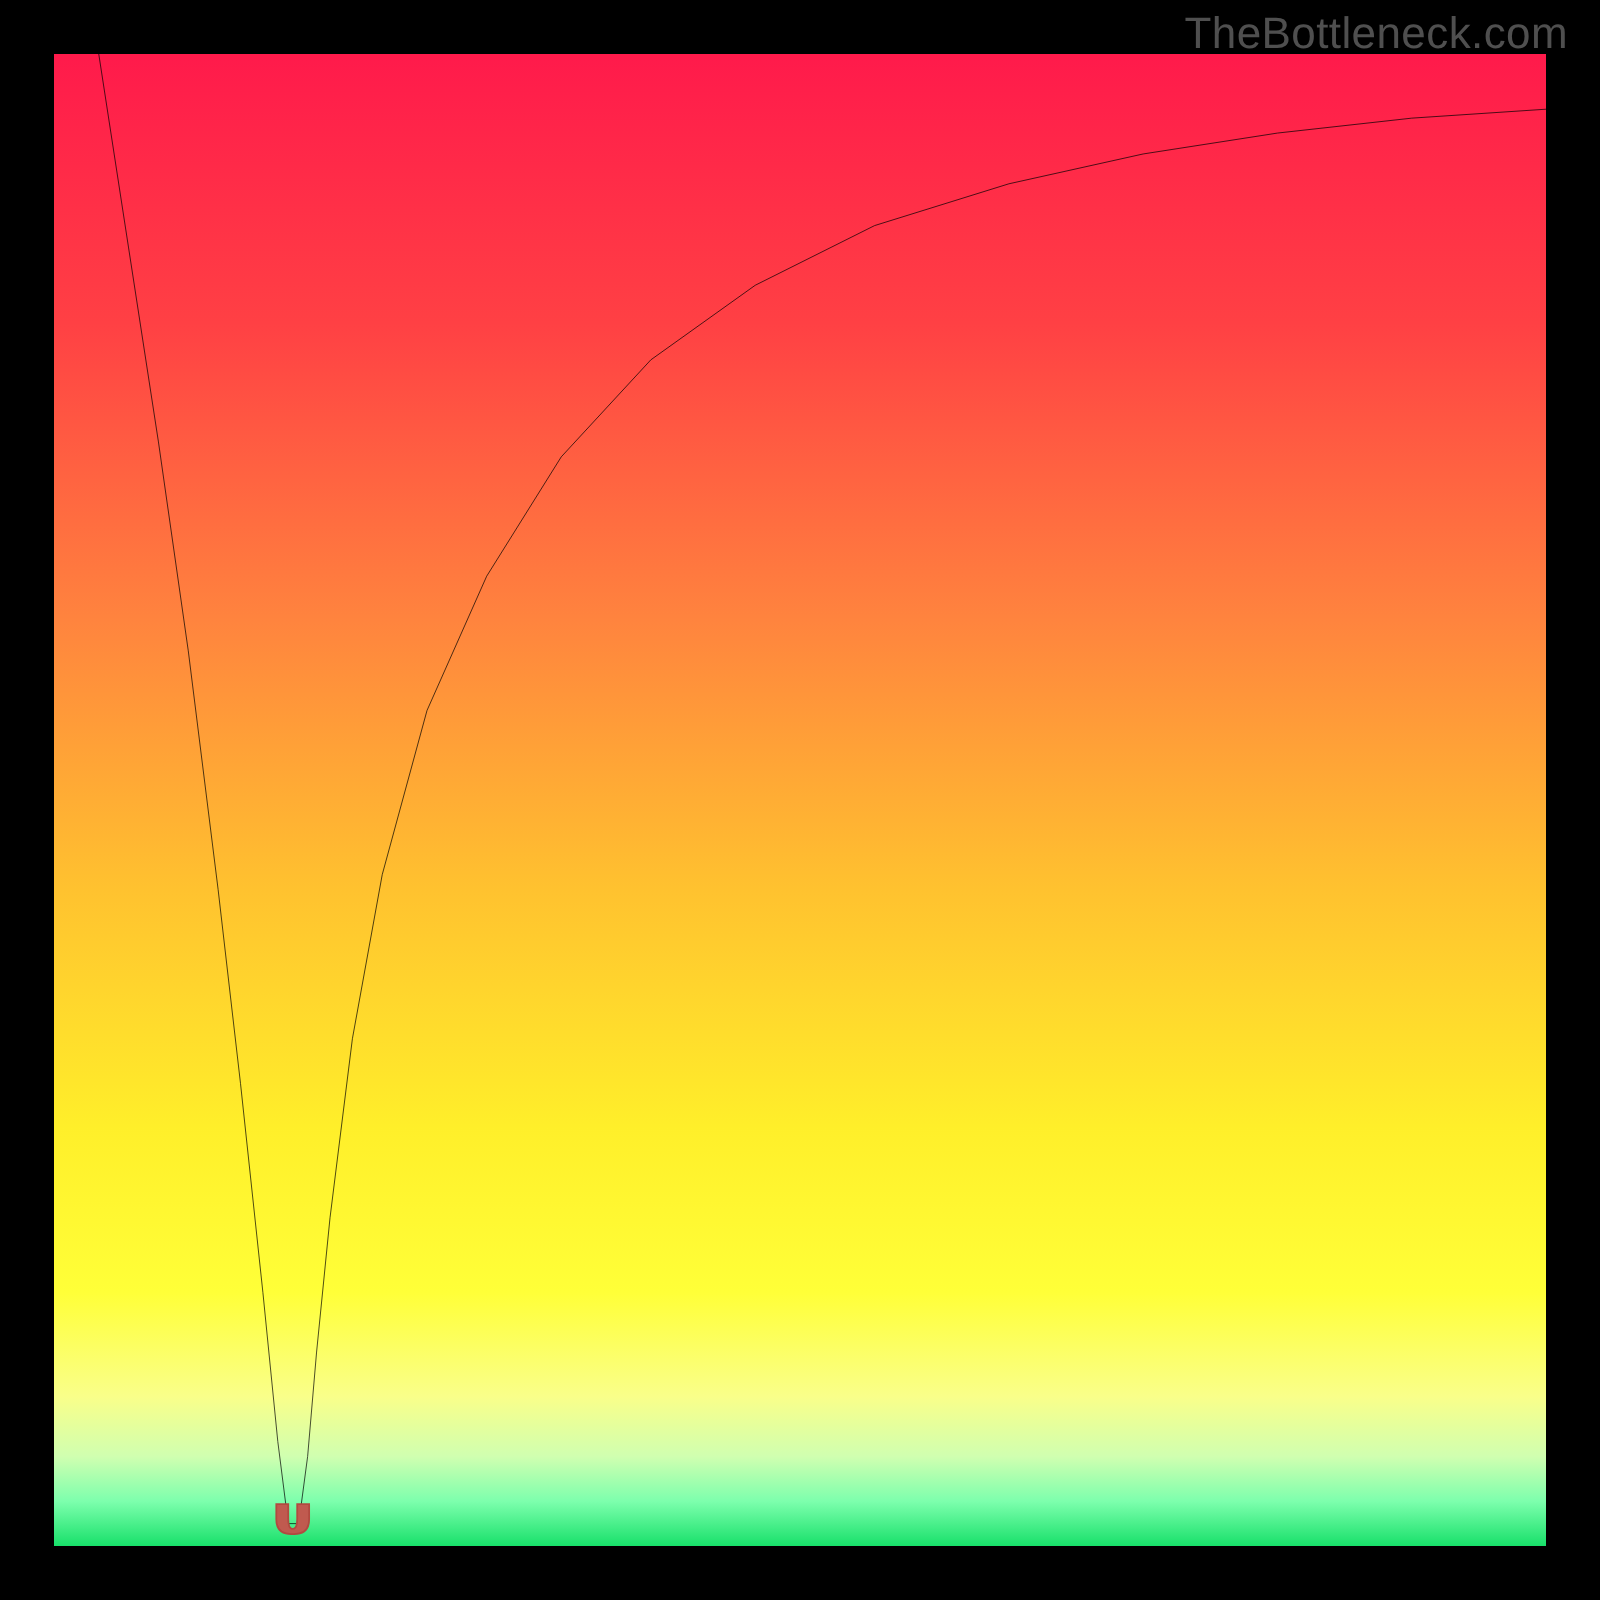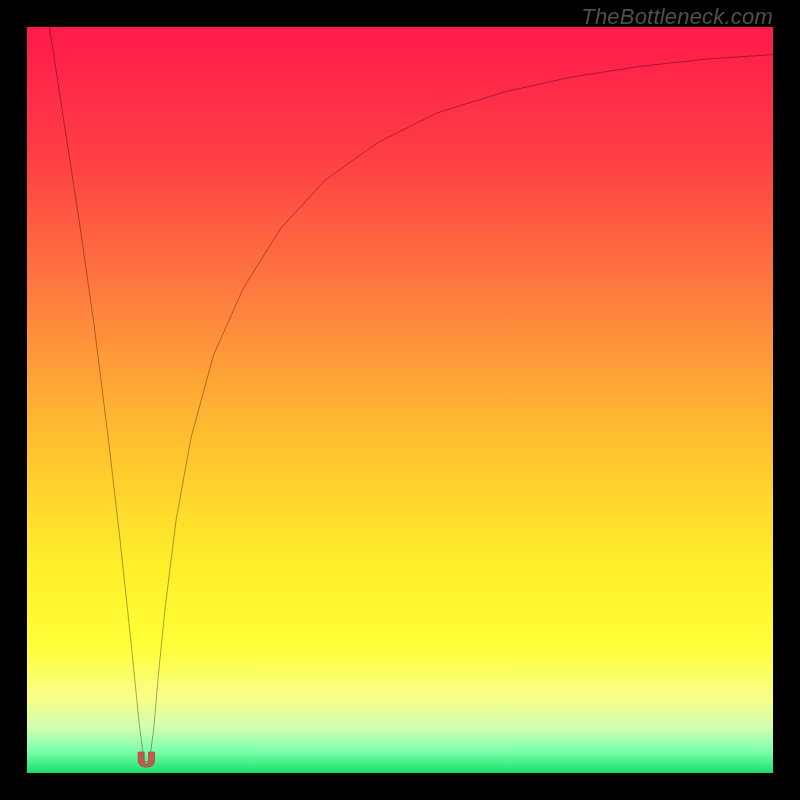--- a/index.html
+++ b/index.html
@@ -37,27 +37,26 @@
   .curve-svg {
     position: absolute;
     left: 0;
     top: 0;
     width: 100%;
     height: 100%;
   }
   .watermark {
     position: absolute;
     top: 4px;
-    right: 27px;
+    right: 16px;
     color: #4f4f4f;
     font-size: 22px;
     font-weight: 500;
     letter-spacing: 0.2px;
     user-select: none;
-    font-style: italic;
   }
 </style>
 </head>
 <body>
 
 <div class="frame">
 
   <div class="plot-area">
 
     <svg class="gradient" viewBox="0 0 746 746" preserveAspectRatio="none">

